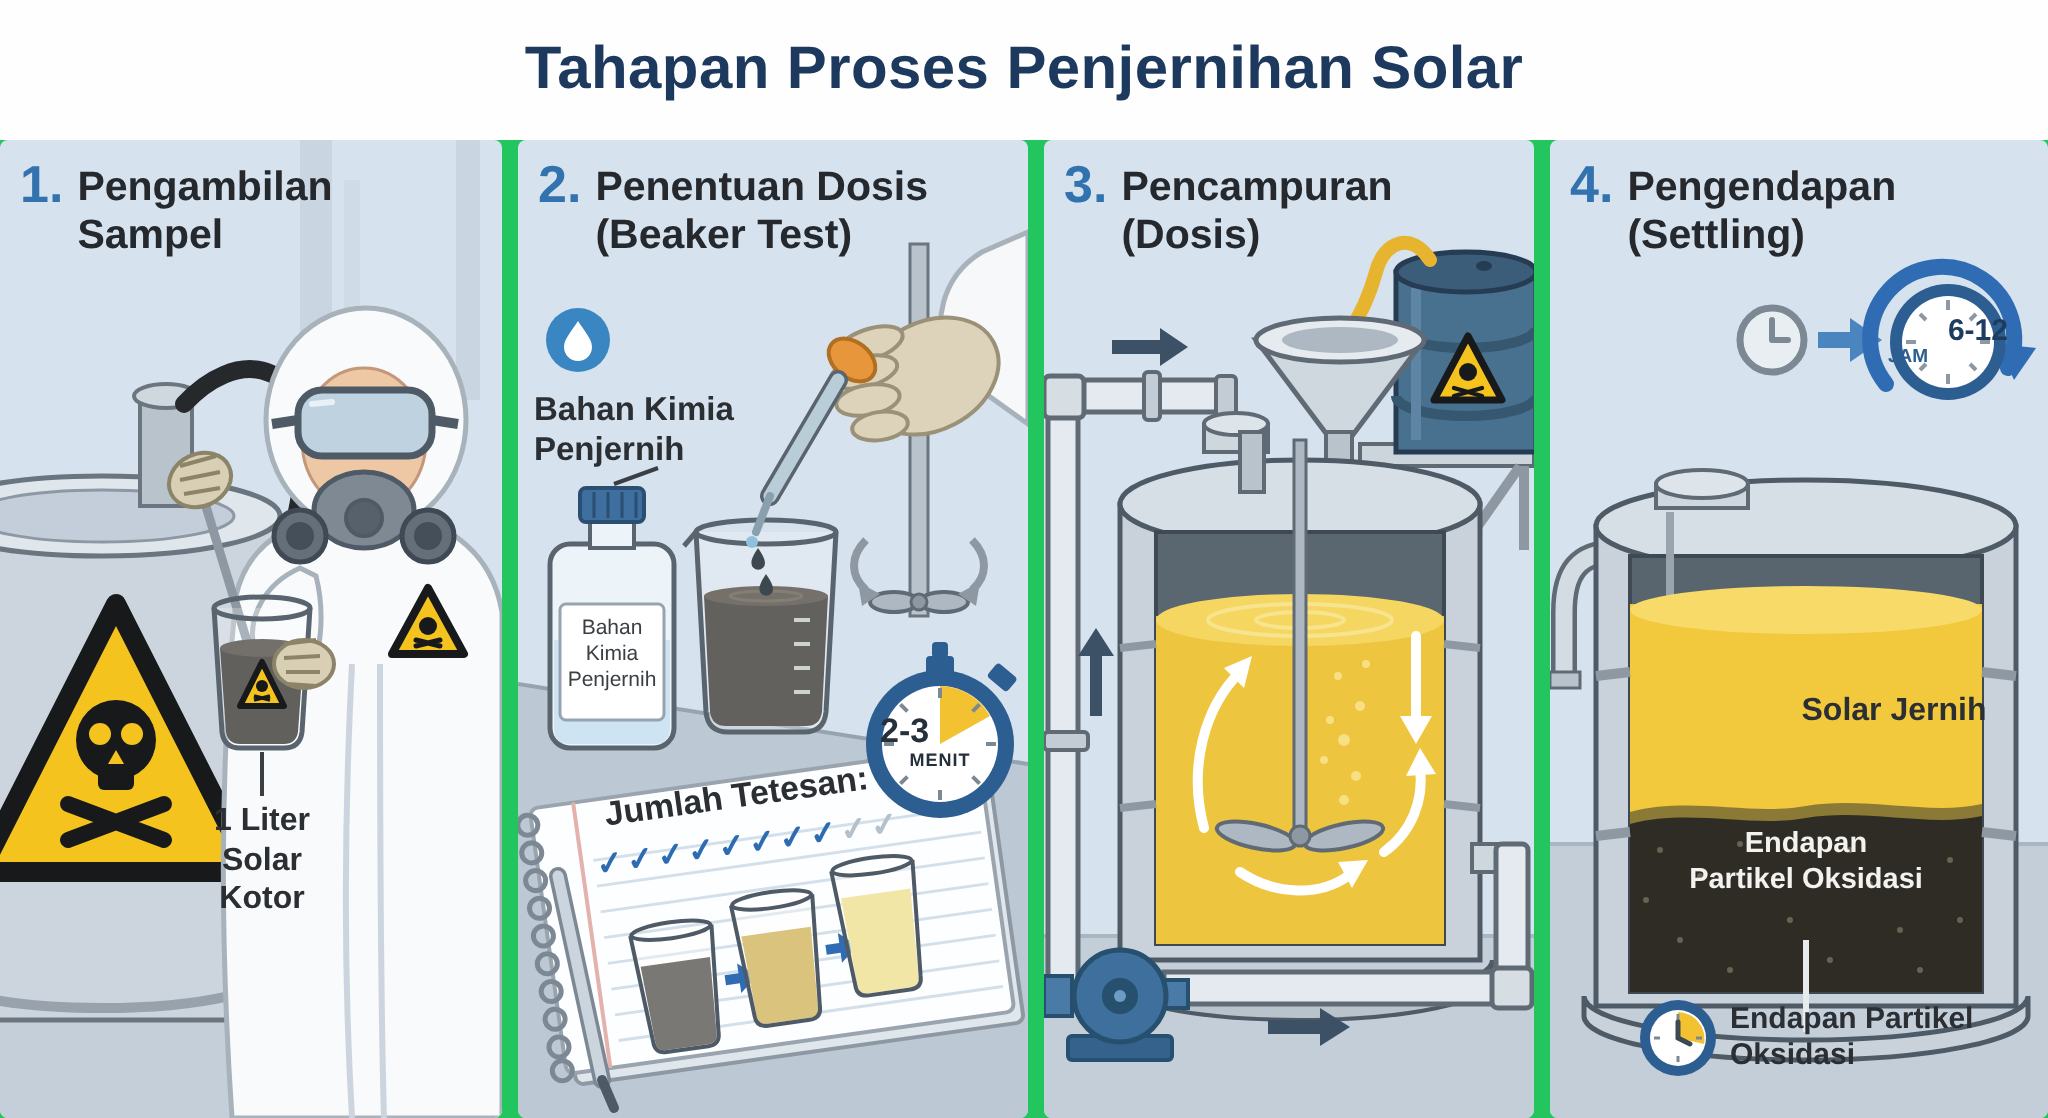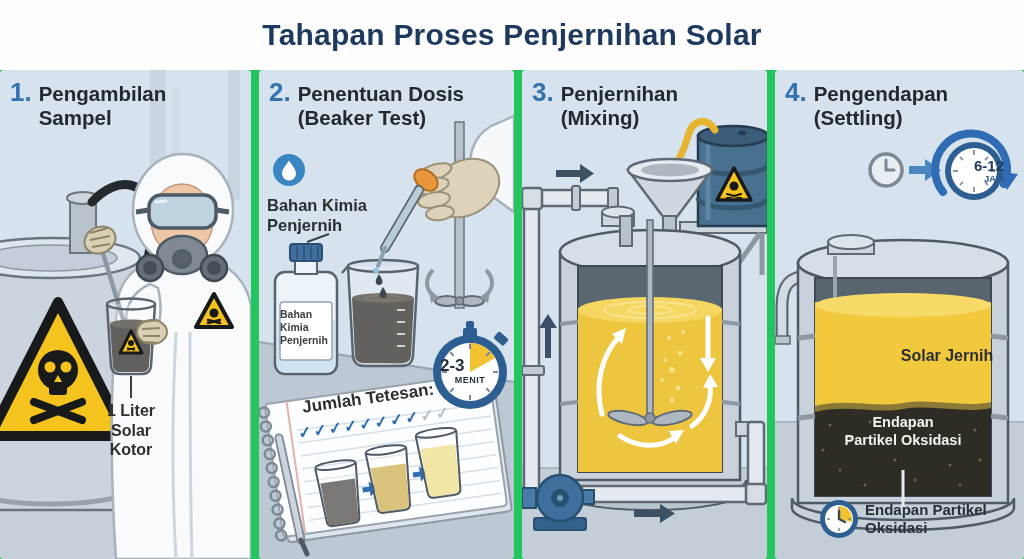--- a/index.html
+++ b/index.html
@@ -17,29 +17,29 @@
   .heading{position:absolute;top:9px;left:10px;display:flex;gap:7px;z-index:6;}
   .num{font-size:26px;font-weight:800;color:#3272ae;line-height:1.05;}
   .ptitle{font-size:20.5px;font-weight:800;color:#25282c;line-height:1.18;padding-top:3px;}
   #panel1 .ptitle{width:150px;}
   #panel2 .ptitle{width:190px;}
   #panel3 .ptitle{width:160px;}
   #panel4 .ptitle{width:170px;}
   .olabel{position:absolute;z-index:5;font-weight:800;color:#2b2f33;line-height:1.22;white-space:pre-line;}
   #sample-label{left:61px;top:331px;width:140px;text-align:center;font-size:16px;}
   #chem-label{left:8px;top:125px;font-size:16.5px;}
-  #bottle-label{left:21px;top:238px;width:52px;text-align:left;font-size:10.5px;font-weight:700;color:#3a3f44;line-height:1.25;}
+  #bottle-label{left:21px;top:238px;width:52px;text-align:center;font-size:10.5px;font-weight:400;color:#3a3f44;line-height:1.25;}
   #timer-value{left:181px;top:286px;width:60px;text-align:left;font-size:17px;color:#24303c;}
   #timer-unit{left:181px;top:305px;width:60px;text-align:center;font-size:9px;color:#24303c;letter-spacing:.5px;}
   #notebook-title{left:42px;top:328px;font-size:17px;transform:rotate(-8deg);transform-origin:left top;}
   #checks{left:38px;top:354px;transform:rotate(-8deg);transform-origin:left top;font-size:16px;font-weight:800;letter-spacing:2px;}
   .checks-blue{color:#2e6cb2;}
   .checks-gray{color:#b5c0ca;}
   #duration-value{left:169px;top:87px;width:60px;text-align:right;font-size:15px;color:#1e3c60;}
-  #duration-unit{left:169px;top:103px;width:60px;text-align:right;font-size:9.5px;color:#2d5e92;}
+  #duration-unit{left:169px;top:103px;width:60px;text-align:left;font-size:9.5px;color:#2d5e92;}
   #clear-label{left:40px;top:276px;width:176px;text-align:center;font-size:16px;padding-left:44px;}
   #sediment-label{left:40px;top:344px;width:176px;text-align:center;font-size:14.5px;color:#f2f2ef;}
   #settle-bottom-label{left:90px;top:431px;font-size:15px;}
 </style>
 </head>
 <body>
 
 <div id="stage">
   <div class="header">
     <div class="main-title">Tahapan Proses Penjernihan Solar</div>
@@ -349,21 +349,21 @@
         <rect x="12" y="448" width="52" height="12" rx="2" fill="#35628c" stroke="#27506f" stroke-width="2"></rect>
         <rect x="56" y="420" width="16" height="14" fill="#4a7aa6" stroke="#27506f" stroke-width="2"></rect>
         <circle cx="38" cy="428" r="23" fill="#3f6f9d" stroke="#27506f" stroke-width="2.5"></circle>
         <circle cx="38" cy="428" r="9" fill="#27506f"></circle>
         <circle cx="38" cy="428" r="3" fill="#6e9cc4"></circle>
       </g>
       <path d="M 112 440 h 26 v -6 l 15 9.5 l -15 9.5 v -6 h -26 Z" fill="#3d5166"></path>
     </svg>
     <div class="heading">
       <span class="num">3.</span>
-      <span class="ptitle">Penjernihan (Mixing)</span>
+      <span class="ptitle">Pencampuran (Dosis)</span>
     </div>
   </div>
 
   <div class="panel" id="panel4">
     <svg class="psvg" width="249" height="489" viewBox="0 0 249 489">
       <rect x="0" y="352" width="249" height="137" fill="#c3ced8"></rect>
       <path d="M 0 352 L 249 352" stroke="#aab6c0" stroke-width="2"></path>
       <g>
         <circle cx="111" cy="100" r="16" fill="#e9eef3" stroke="#7c8894" stroke-width="3.5"></circle>
         <path d="M 111 100 L 111 90 M 111 100 L 119 100" stroke="#7c8894" stroke-width="3" stroke-linecap="round"></path>

